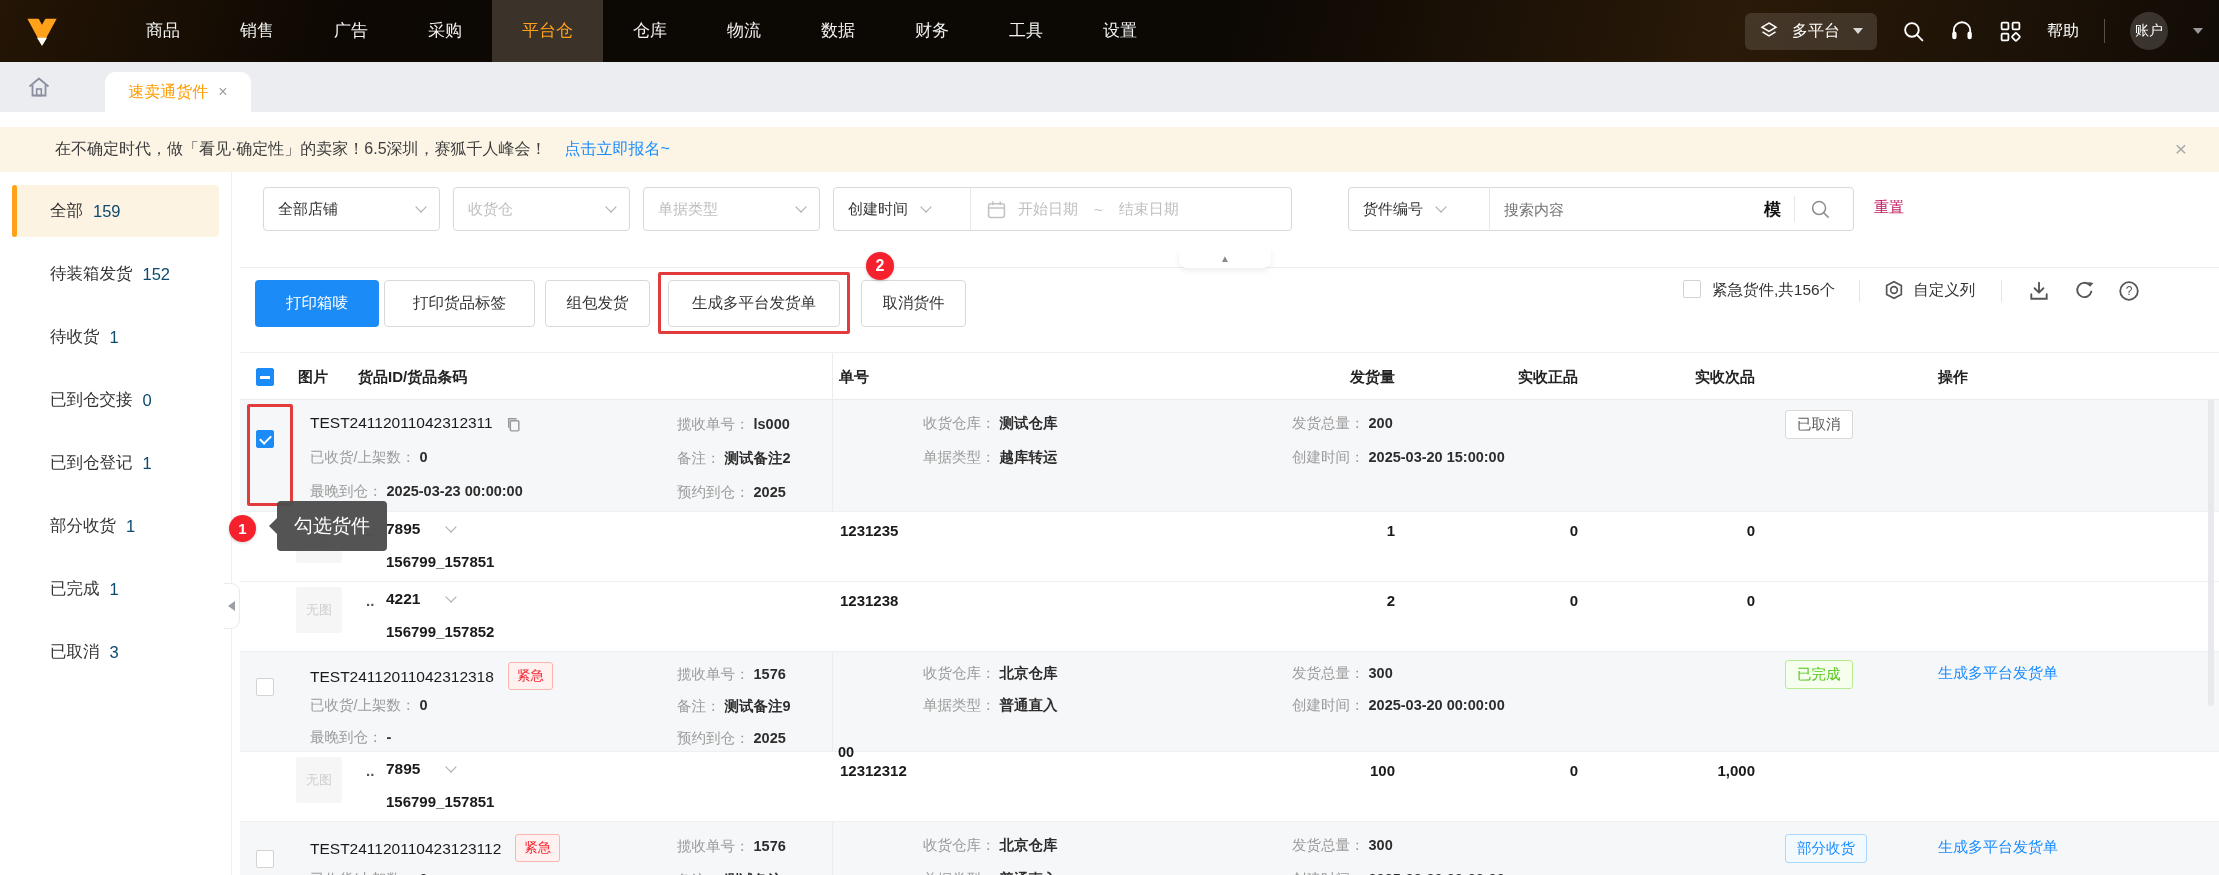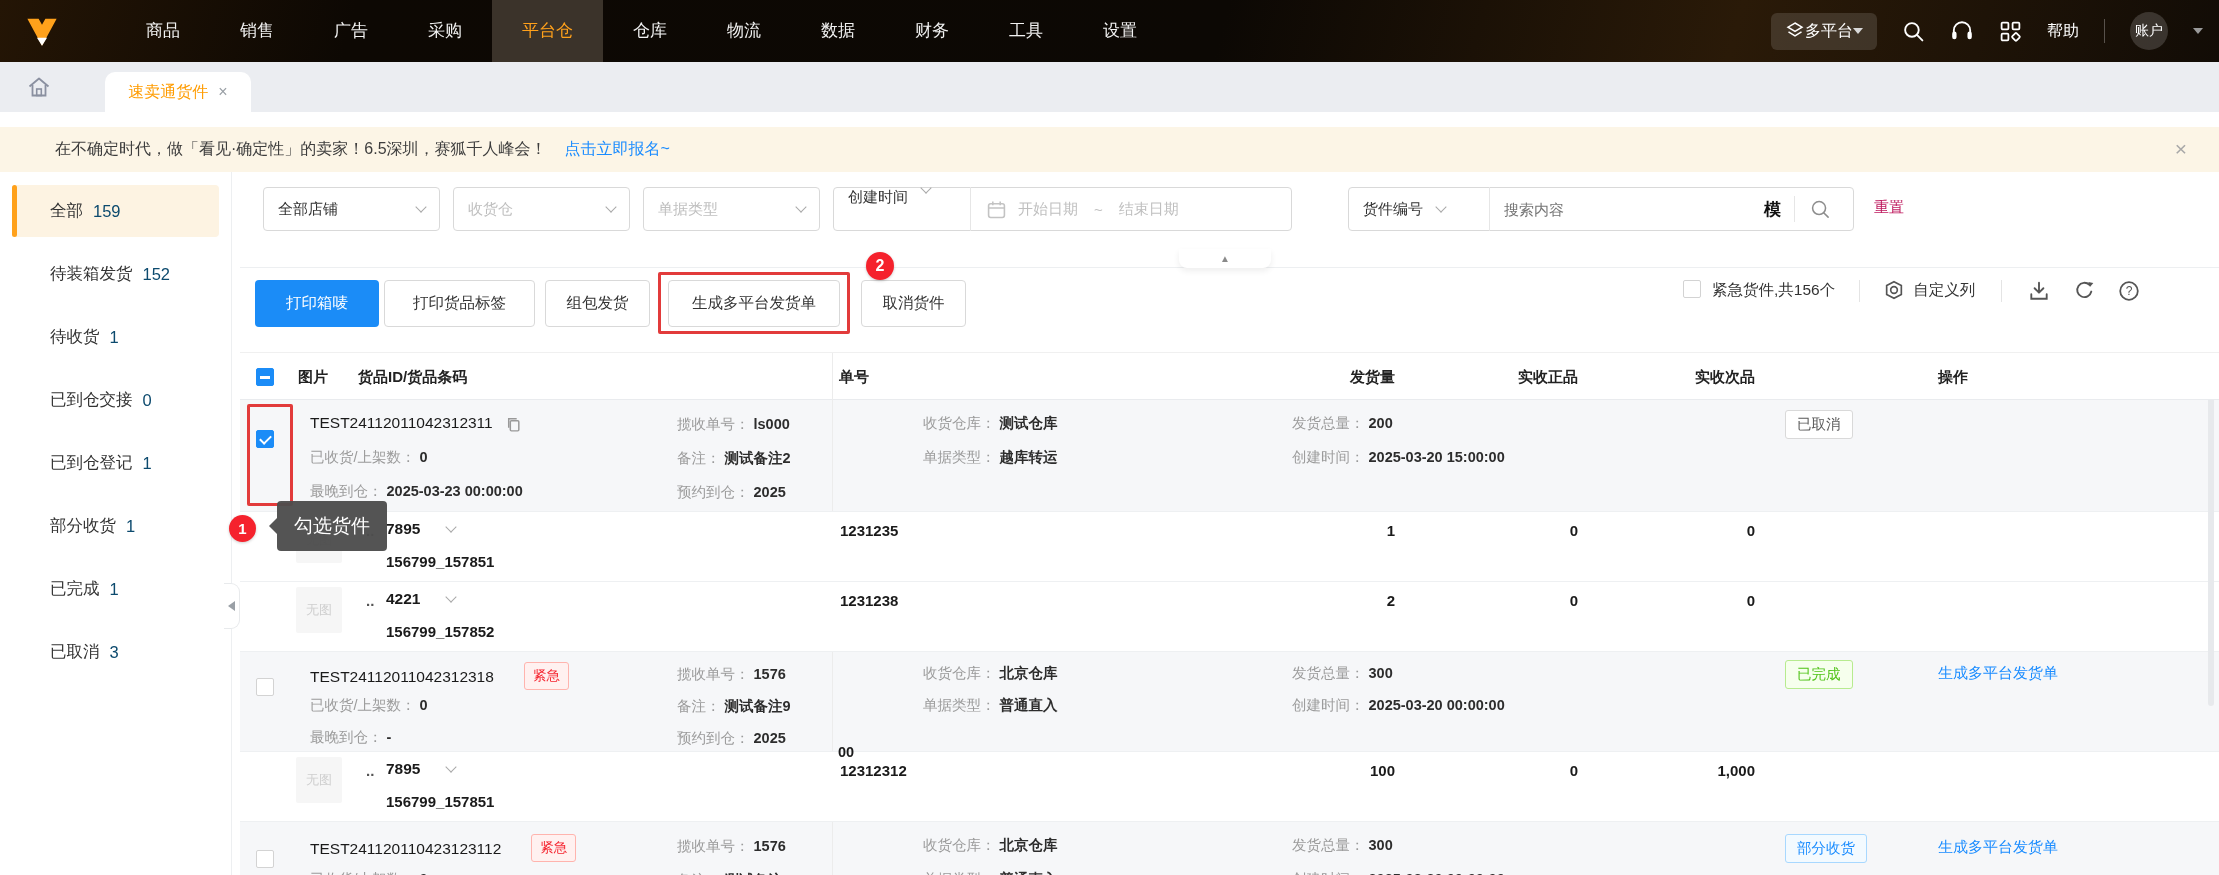--- a/index.html
+++ b/index.html
@@ -7,21 +7,21 @@
   font-family:"Liberation Sans","DejaVu Sans",sans-serif;color:#333}
 
 .navbar{position:absolute;left:0;top:0;width:2219px;height:62px;
   background:linear-gradient(105deg,#241505 0%,#0d0803 16%,#0c0804 55%,#2a1a08 78%,#120c06 100%);
   display:flex;align-items:center;z-index:20}
 .logo{margin-left:24px;width:36px;height:36px;flex:0 0 auto}
 .nav-menu{display:flex;margin-left:56px;height:62px}
 .nav-item{height:62px;line-height:62px;padding:0 30px;font-size:17px;color:#f2f2f2;cursor:pointer;white-space:nowrap}
 .nav-item.active{background:#3b332a;color:#ffa11b}
 .nav-right{position:absolute;right:16px;top:0;height:62px;display:flex;align-items:center;gap:25px}
-.pill{display:flex;align-items:center;gap:0;background:rgba(255,255,255,.13);border-radius:6px;
+.pill{display:flex;align-items:center;gap:13px;background:rgba(255,255,255,.13);border-radius:6px;
   padding:8px 14px;color:#fff;font-size:16px;cursor:pointer}
 .caret-solid{width:0;height:0;border-left:5px solid transparent;border-right:5px solid transparent;border-top:6px solid #d8d8d8}
 .nav-txt{color:#fff;font-size:16px}
 .nav-div{width:1px;height:24px;background:rgba(255,255,255,.28)}
 .avatar{width:38px;height:38px;border-radius:50%;background:rgba(255,255,255,.16);color:#fff;
   font-size:14px;display:flex;align-items:center;justify-content:center}
 
 .tabbar{position:absolute;left:0;top:62px;width:2219px;height:50px;background:#ebedf1}
 .home-btn{position:absolute;left:26px;top:74px;width:26px;height:26px;cursor:pointer}
 .tab{position:absolute;left:105px;top:72px;width:146px;height:40px;background:#fff;border-radius:10px 10px 0 0;
@@ -79,21 +79,21 @@
 .cb.checked::after{content:"";position:absolute;left:5px;top:2px;width:5px;height:9px;
   border-right:2px solid #fff;border-bottom:2px solid #fff;transform:rotate(45deg)}
 .cb.indet{background:#1b8cf7;border-color:#1b8cf7}
 .cb.indet::after{content:"";position:absolute;left:3px;top:7px;width:10px;height:2.5px;background:#fff}
 .l{position:absolute;white-space:nowrap;font-size:14.5px;line-height:22px}
 .id{font-weight:normal;font-size:15.5px;color:#1a1a1a}
 .lbl{color:#9b9b9b}
 .val{color:#2d2d2d;font-weight:bold;margin-left:4px}
 .clip{position:absolute;overflow:hidden;width:154px;white-space:nowrap}
 .dl{height:34px;line-height:24px;font-size:14.5px;white-space:nowrap}
-.badge-urgent{display:inline-block;margin-left:26px;padding:2px 8px;font-size:13.5px;color:#f5222d;
+.badge-urgent{display:inline-block;margin-left:10px;padding:2px 8px;font-size:13.5px;color:#f5222d;
   background:#fff1f0;border:1px solid #ffb4ae;border-radius:3px;font-weight:normal;vertical-align:2px}
 .status{position:absolute;padding:4px 11px;font-size:14.5px;border-radius:3px;white-space:nowrap}
 .st-cancel{color:#595959;border:1px solid #d9d9d9;background:#fff}
 .st-done{color:#52c41a;border:1px solid #b7eb8f;background:#f6ffed}
 .st-partial{color:#1a8cff;border:1px solid #a8d8ff;background:#f3faff}
 .action{position:absolute;color:#1a8cff;font-size:15px;cursor:pointer;white-space:nowrap;font-weight:500}
 .thumb{position:absolute;left:56px;top:5px;width:46px;height:46px;background:#f6f6f6;border-radius:2px;
   color:#cfcfcf;font-size:13px;display:flex;align-items:center;justify-content:center}
 .pid{position:absolute;font-weight:bold;font-size:15.5px;color:#1a1a1a;white-space:nowrap}
 .bold{font-weight:bold;color:#1a1a1a;font-size:15px;white-space:nowrap}
@@ -220,21 +220,21 @@
 </div>
 <div class="ctl" style="left:453px;width:177px">
   <span class="ph">收货仓</span>
   <span class="chev"></span>
 </div>
 <div class="ctl" style="left:643px;width:177px">
   <span class="ph">单据类型</span>
   <span class="chev"></span>
 </div>
 <div class="ctl" style="left:833px;width:459px;padding:0;cursor:default">
-  <div style="display:flex;width:136px;padding:0 14px;height:100%;cursor:pointer">
+  <div style="display:flex;align-items:center;width:136px;padding:0 14px;height:100%;cursor:pointer">
     <span>创建时间</span>
     <span class="chev" style="position:static;margin-left:14px"></span>
   </div>
   <span class="ctl-div"></span>
   <svg class="ic" style="margin:0 12px 0 16px" width="19" height="19" viewBox="0 0 18 18">
     <rect x="1.5" y="3.5" width="15" height="13" rx="2" fill="none" stroke="#c3c3c3" stroke-width="1.5"></rect>
     <path d="M1.5 7.5 h15 M5.5 1.5 v3.5 M12.5 1.5 v3.5" stroke="#c3c3c3" stroke-width="1.5" fill="none"></path>
   </svg>
   <span class="ph">开始日期</span>
   <span class="ph" style="margin:0 16px">~</span>

